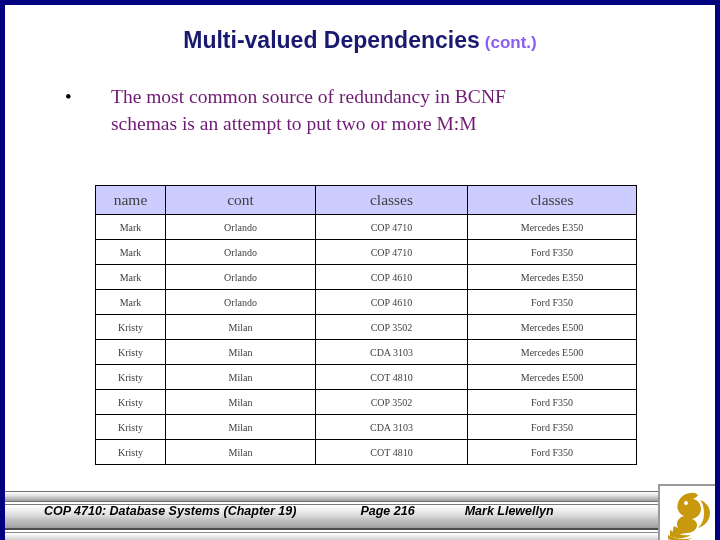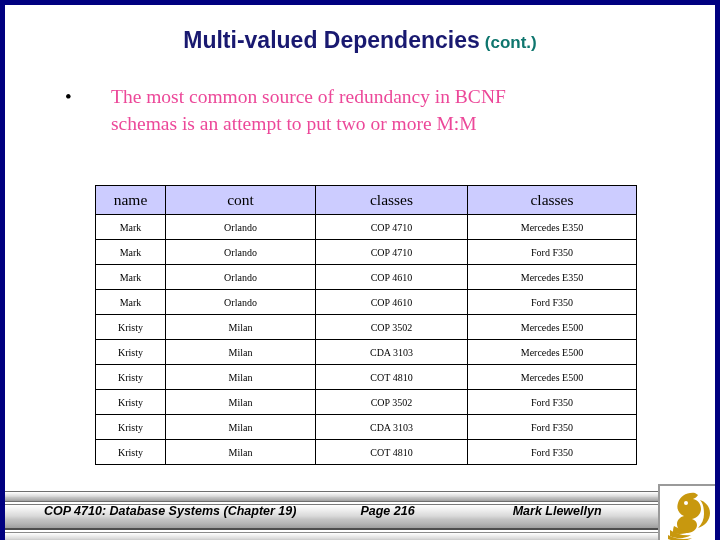--- a/index.html
+++ b/index.html
@@ -41,21 +41,21 @@
     font-family: "Liberation Sans", sans-serif;
     font-size: 23px;
     font-weight: bold;
     color: #191970;
     letter-spacing: 0px;
   }
   #title-sub {
     font-family: "Liberation Sans", sans-serif;
     font-size: 17px;
     font-weight: bold;
-    color: #0f766e;
+    color: #8b5cf6;
     margin-left: 5px;
   }
 
   
   #bullet-row {
     position: absolute;
     left: 50px;
     top: 78px;
     width: 620px;
     display: flex;
@@ -69,21 +69,21 @@
     color: #000000;
     text-align: left;
     padding-left: 10px;
     box-sizing: border-box;
   }
   #bullet-text {
     flex: 1 1 auto;
     font-family: "Liberation Serif", serif;
     font-size: 19.5px;
     line-height: 27px;
-    color: #ec4899;
+    color: #701a75;
     text-align: justify;
     text-justify: inter-word;
   }
   #bullet-text .lastline {
     text-align: left;
   }
 
   
   #data-table {
     position: absolute;
@@ -97,21 +97,21 @@
   #data-table col.c-name    { width: 70px;  }
   #data-table col.c-city    { width: 150px; }
   #data-table col.c-classes { width: 152px; }
   #data-table col.c-veh     { width: 169px; }
 
   #data-table th,
   #data-table td {
     border: 1.5px solid #000000;
     text-align: center;
     font-family: "Liberation Serif", serif;
-    color: #000000;
+    color: #404040;
     padding: 0;
   }
   #data-table th {
     background: #ccccff;
     height: 28px;
     font-size: 15.5px;
     font-weight: normal;
   }
   #data-table td {
     background: #ffffff;
@@ -167,21 +167,21 @@
   .foot-item {
     font-family: "Liberation Sans", sans-serif;
     font-size: 12.5px;
     font-weight: bold;
     font-style: italic;
     color: #000000;
     white-space: nowrap;
   }
   #foot-course { margin-left: 44px; }
   #foot-page   { margin-left: 64px; }
-  #foot-author { margin-left: 98px; }
+  #foot-author { margin-left: 50px; }
 
   
   #logo-box {
     position: absolute;
     left: 653px;
     top: 479px;
     width: 62px;
     height: 61px;
     background: #ffffff;
     border: 2px solid #9a9a9a;

